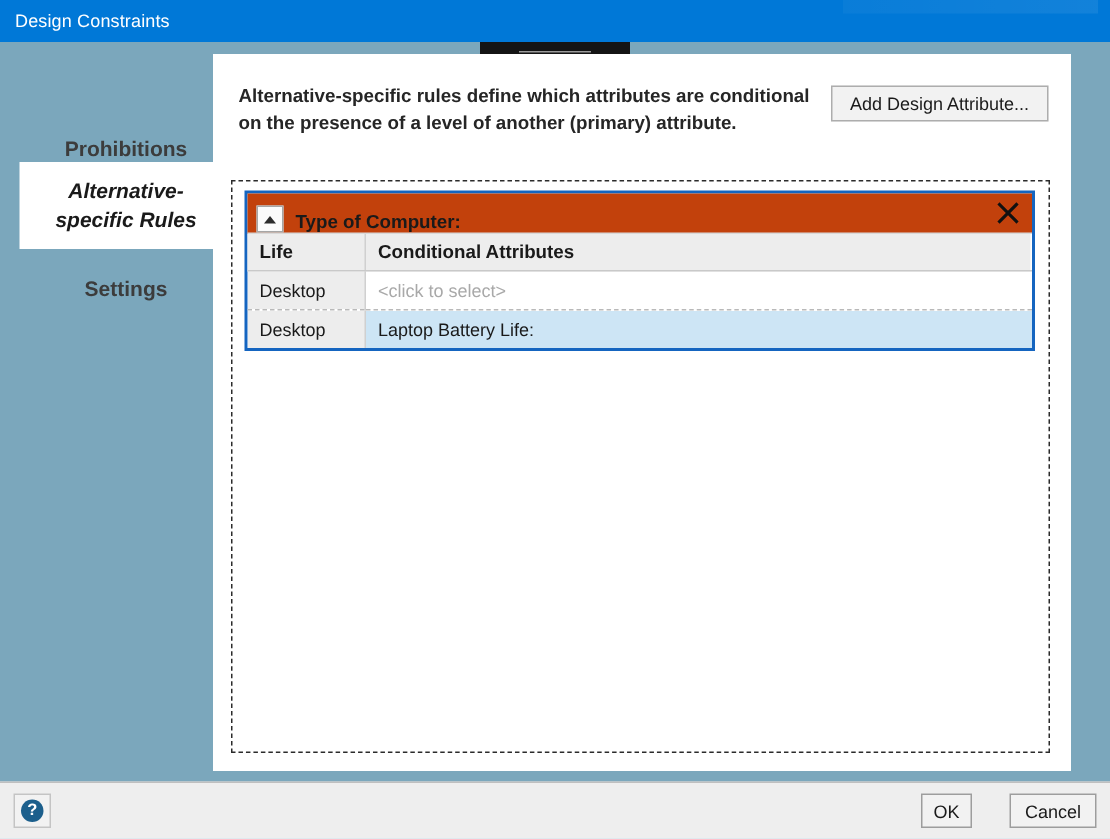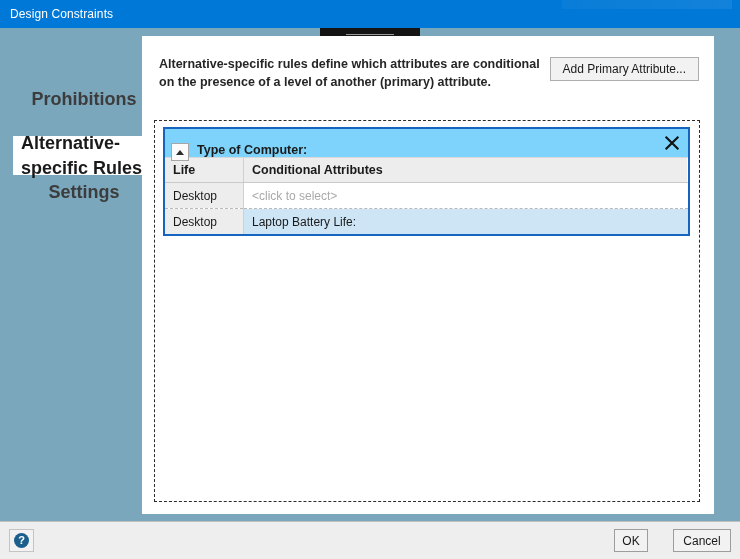--- a/index.html
+++ b/index.html
@@ -96,36 +96,36 @@
     height: 493px;
   }
   .side-tab {
     position: absolute;
     left: 13px;
     width: 142px;
     box-sizing: border-box;
     display: flex;
     align-items: center;
     justify-content: center;
-    text-align: left;
-    font-size: 18px;
+    text-align: center;
+    font-size: 14px;
     font-weight: bold;
     color: #3c3c3c;
     line-height: 1.35;
     padding: 0 8px;
     cursor: pointer;
     user-select: none;
   }
   .side-tab.selected {
     background: #ffffff;
     color: #1a1a1a;
   }
 
   #tab-prohibitions { top: 52px;  height: 38px; }
-  #tab-alt-rules    { top: 108px;  height: 39px; }
+  #tab-alt-rules    { top: 80px;  height: 58px; font-style: italic; }
   #tab-settings     { top: 145px; height: 38px; }
 
   
   .content-panel {
     position: absolute;
     left: 142px;
     top: 36px;
     width: 572px;
     height: 478px;
     background: #ffffff;
@@ -178,25 +178,25 @@
     top: 6px;
     width: 527px;
     box-sizing: border-box;
     border: 2px solid #1565c0;
     background: #ffffff;
   }
 
   .attr-panel-header {
     position: relative;
     height: 27px;
-    background: #7dd3fc;
+    background: #c2410c;
     border-bottom: 1px solid #d9d9d9;
     display: flex;
-    align-items: flex-start;
-    padding: 14px 6px;
+    align-items: flex-end;
+    padding: 0 6px;
     box-sizing: border-box;
   }
   .collapse-btn {
     width: 16px;
     height: 16px;
     border: 1px solid #a6a6a6;
     background: #fbfbfb;
     display: flex;
     align-items: center;
     justify-content: center;
@@ -350,21 +350,21 @@
     </div>
     <div class="side-tab" id="tab-settings">
       <span>Settings</span>
     </div>
   </div>
 
   <div class="content-panel">
 
     <div class="intro-text">Alternative-specific rules define which attributes are conditional on the presence of a level of another (primary) attribute.</div>
 
-    <button class="add-primary-btn">Add Primary Attribute...</button>
+    <button class="add-primary-btn">Add Design Attribute...</button>
 
     <div class="drop-zone">
 
       <div class="attr-panel">
 
         <div class="attr-panel-header">
           <div class="collapse-btn">
             <span class="tri"></span>
           </div>
           <div class="attr-panel-title">Type of Computer:</div>

